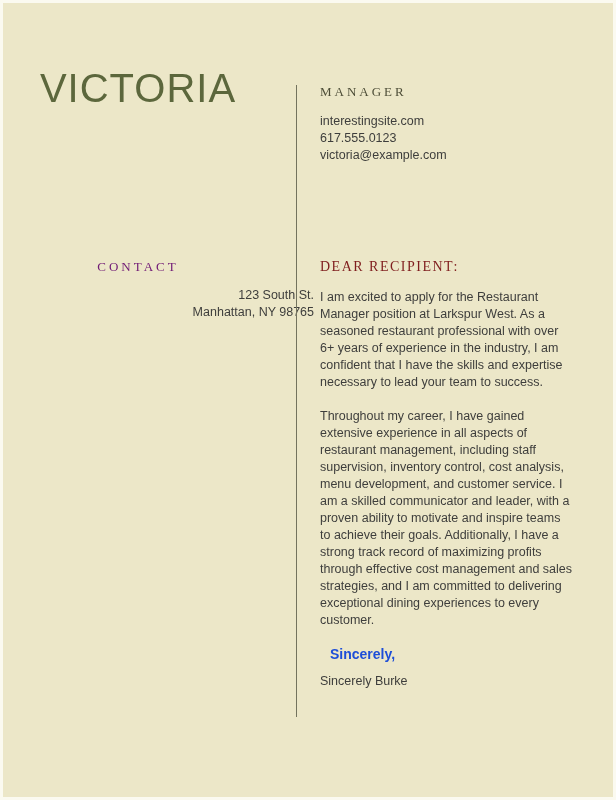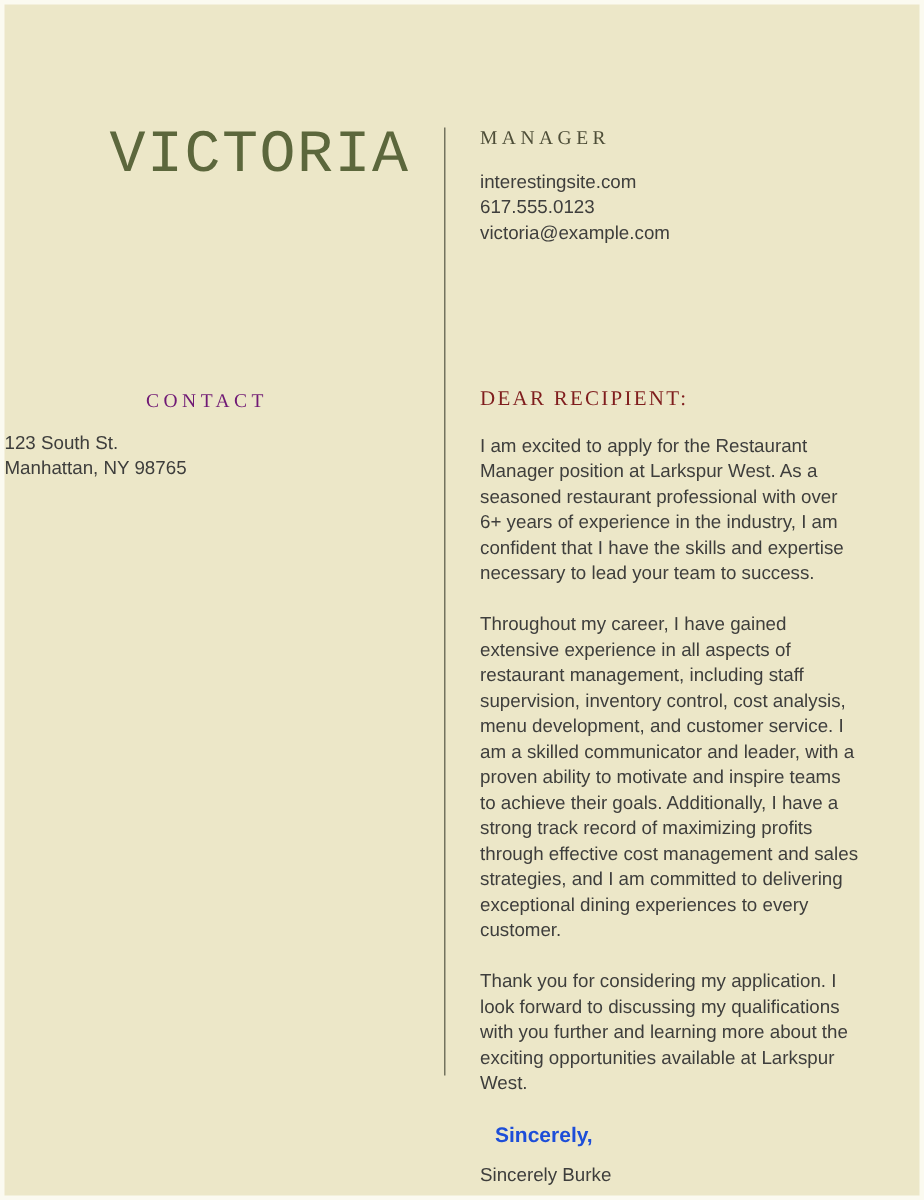--- a/index.html
+++ b/index.html
@@ -15,24 +15,24 @@
     box-sizing: border-box;
     border: 3px solid #fbfaf0;
     overflow: hidden;
     font-family: "Liberation Sans", sans-serif;
   }
 
   
   .name-block {
     position: absolute;
     left: 0;
-    top: 80px;
+    top: 64px;
     width: 270px;
-    text-align: right;
-    font-family: Liberation Mono, monospace;
+    text-align: center;
+    font-family: Liberation Sans, sans-serif;
     font-size: 40px;
     line-height: 1.08;
     letter-spacing: 1px;
     color: #5c673c;
   }
   .contact-heading {
     position: absolute;
     left: 0;
     top: 256px;
     width: 270px;
@@ -40,24 +40,25 @@
     font-family: "Liberation Serif", serif;
     font-size: 13px;
     letter-spacing: 3px;
     color: #701a75;
   }
   .address-block {
     position: absolute;
     left: 0;
     top: 284px;
     width: 270px;
-    text-align: left;
+    text-align: right;
     font-size: 12.5px;
     line-height: 17px;
     color: #3e3e3c;
+    padding-left: 41px;
   }
 
   
   .divider {
     position: absolute;
     left: 293px;
     top: 82px;
     width: 1px;
     height: 632px;
     background: #73735e;
@@ -137,18 +138,17 @@
     <div class="job-title">MANAGER</div>
     <div class="header-contact-line">interestingsite.com</div>
     <div class="header-contact-line">617.555.0123</div>
     <div class="header-contact-line">victoria@example.com</div>
   </div>
 
   <div class="letter-block">
     <div class="salutation">DEAR RECIPIENT:</div>
     <p class="body-paragraph">I am excited to apply for the Restaurant Manager position at Larkspur West. As a seasoned restaurant professional with over 6+ years of experience in the industry, I am confident that I have the skills and expertise necessary to lead your team to success.</p>
     <p class="body-paragraph">Throughout my career, I have gained extensive experience in all aspects of restaurant management, including staff supervision, inventory control, cost analysis, menu development, and customer service. I am a skilled communicator and leader, with a proven ability to motivate and inspire teams to achieve their goals. Additionally, I have a strong track record of maximizing profits through effective cost management and sales strategies, and I am committed to delivering exceptional dining experiences to every customer.</p>
-    <p class="body-paragraph">Thank you for considering my application. I look forward to discussing my qualifications with you further and learning more about the exciting opportunities available at Larkspur West.</p>
     <p class="closing">Sincerely,</p>
     <p class="signature">Sincerely Burke</p>
   </div>
 
 </div>
 
 </body></html>

